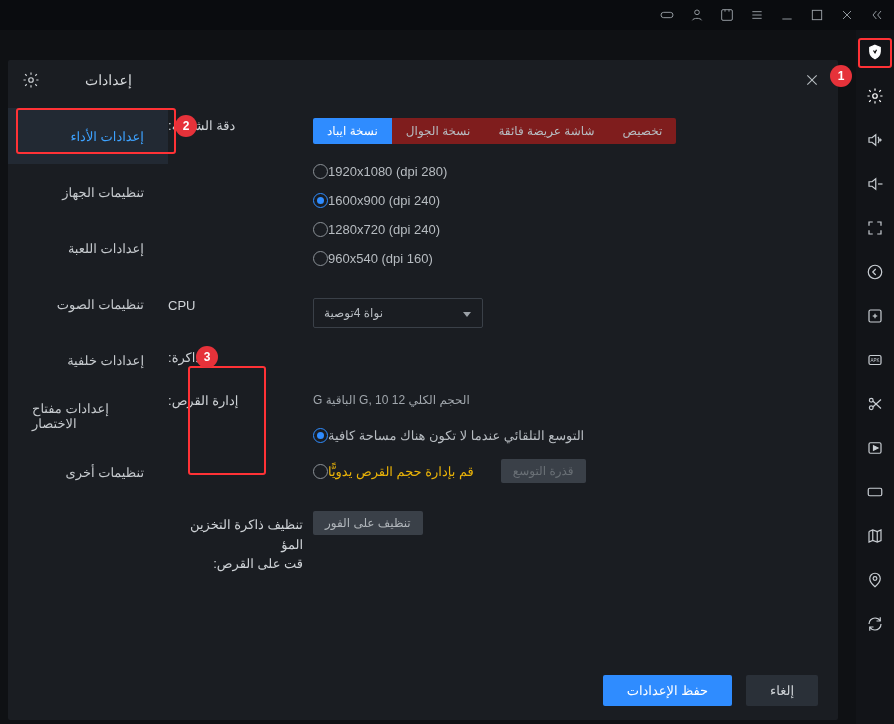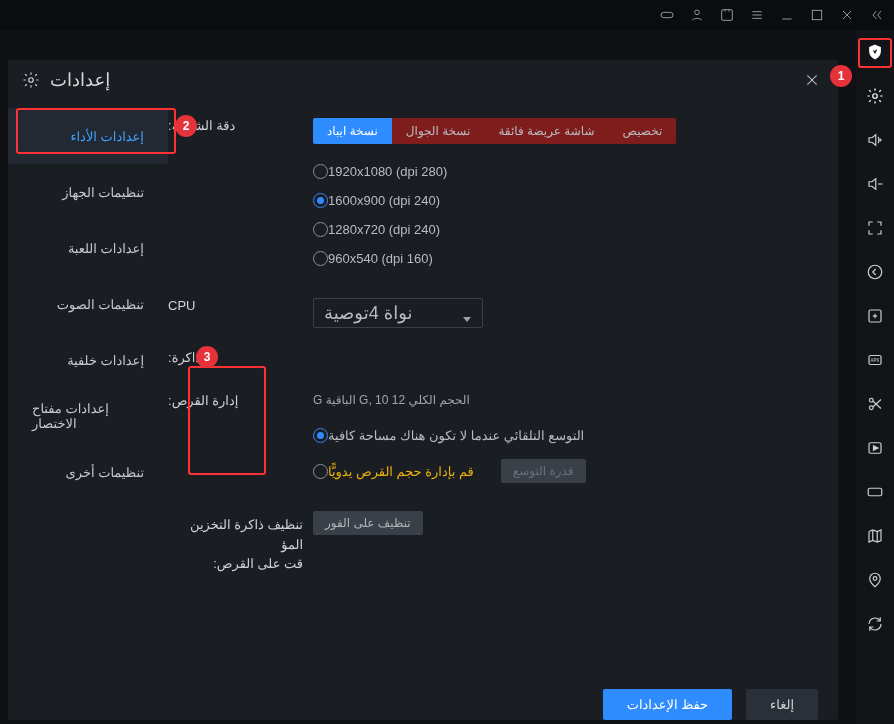--- a/index.html
+++ b/index.html
@@ -91,21 +91,21 @@
     display: flex;
     align-items: center;
     padding: 0 14px;
     gap: 10px;
   }
   .settings-titlebar .title-icon {
     width: 18px; height: 18px;
     color: #cfd3d7;
   }
   .settings-titlebar .title-icon svg { width: 100%; height: 100%; fill: none; stroke: currentColor; stroke-width: 1.6;}
-  .settings-titlebar .title-text { color: #d6d9dc; font-size: 18px; }
+  .settings-titlebar .title-text { color: #d6d9dc; font-size: 14px; margin-left: 35px; }
   .settings-titlebar .close-btn {
     margin-left: auto;
     width: 24px; height: 24px;
     display: flex; align-items: center; justify-content: center;
     color: #b7bcc1;
   }
   .settings-titlebar .close-btn svg { width: 16px; height: 16px; stroke: currentColor; stroke-width: 1.6; fill: none; }
 
   .settings-body {
     flex: 1;
@@ -193,21 +193,21 @@
   .dropdown {
     width: 170px;
     height: 30px;
     border: 1px solid #3a4048;
     border-radius: 2px;
     display: flex;
     align-items: center;
     justify-content: space-between;
     padding: 0 10px;
     color: #b7bcc1;
-    font-size: 18px;
+    font-size: 12px;
     background: #1a1d22;
   }
   .dropdown .chev { width: 10px; height: 10px; }
   .dropdown .chev svg { width: 100%; height: 100%; fill: #9ba1a7; }
 
   .cpu-mem-box {
     position: absolute;
     left: 20px; top: 266px;
     width: 78px; height: 109px;
     border: 2px solid #ff3236;
@@ -222,21 +222,21 @@
     background: #3a4048;
     color: #b0b5ba;
     font-size: 12px;
     border-radius: 2px;
   }
   .pill-btn.disabled { color: #6a7076; }
 
   .footer {
     height: 60px;
     display: flex;
-    align-items: flex-end;
+    align-items: center;
     justify-content: flex-end;
     gap: 14px;
     padding: 0 20px;
   }
   .footer .btn {
     padding: 8px 24px;
     font-size: 13px;
     border-radius: 2px;
     cursor: pointer;
   }

